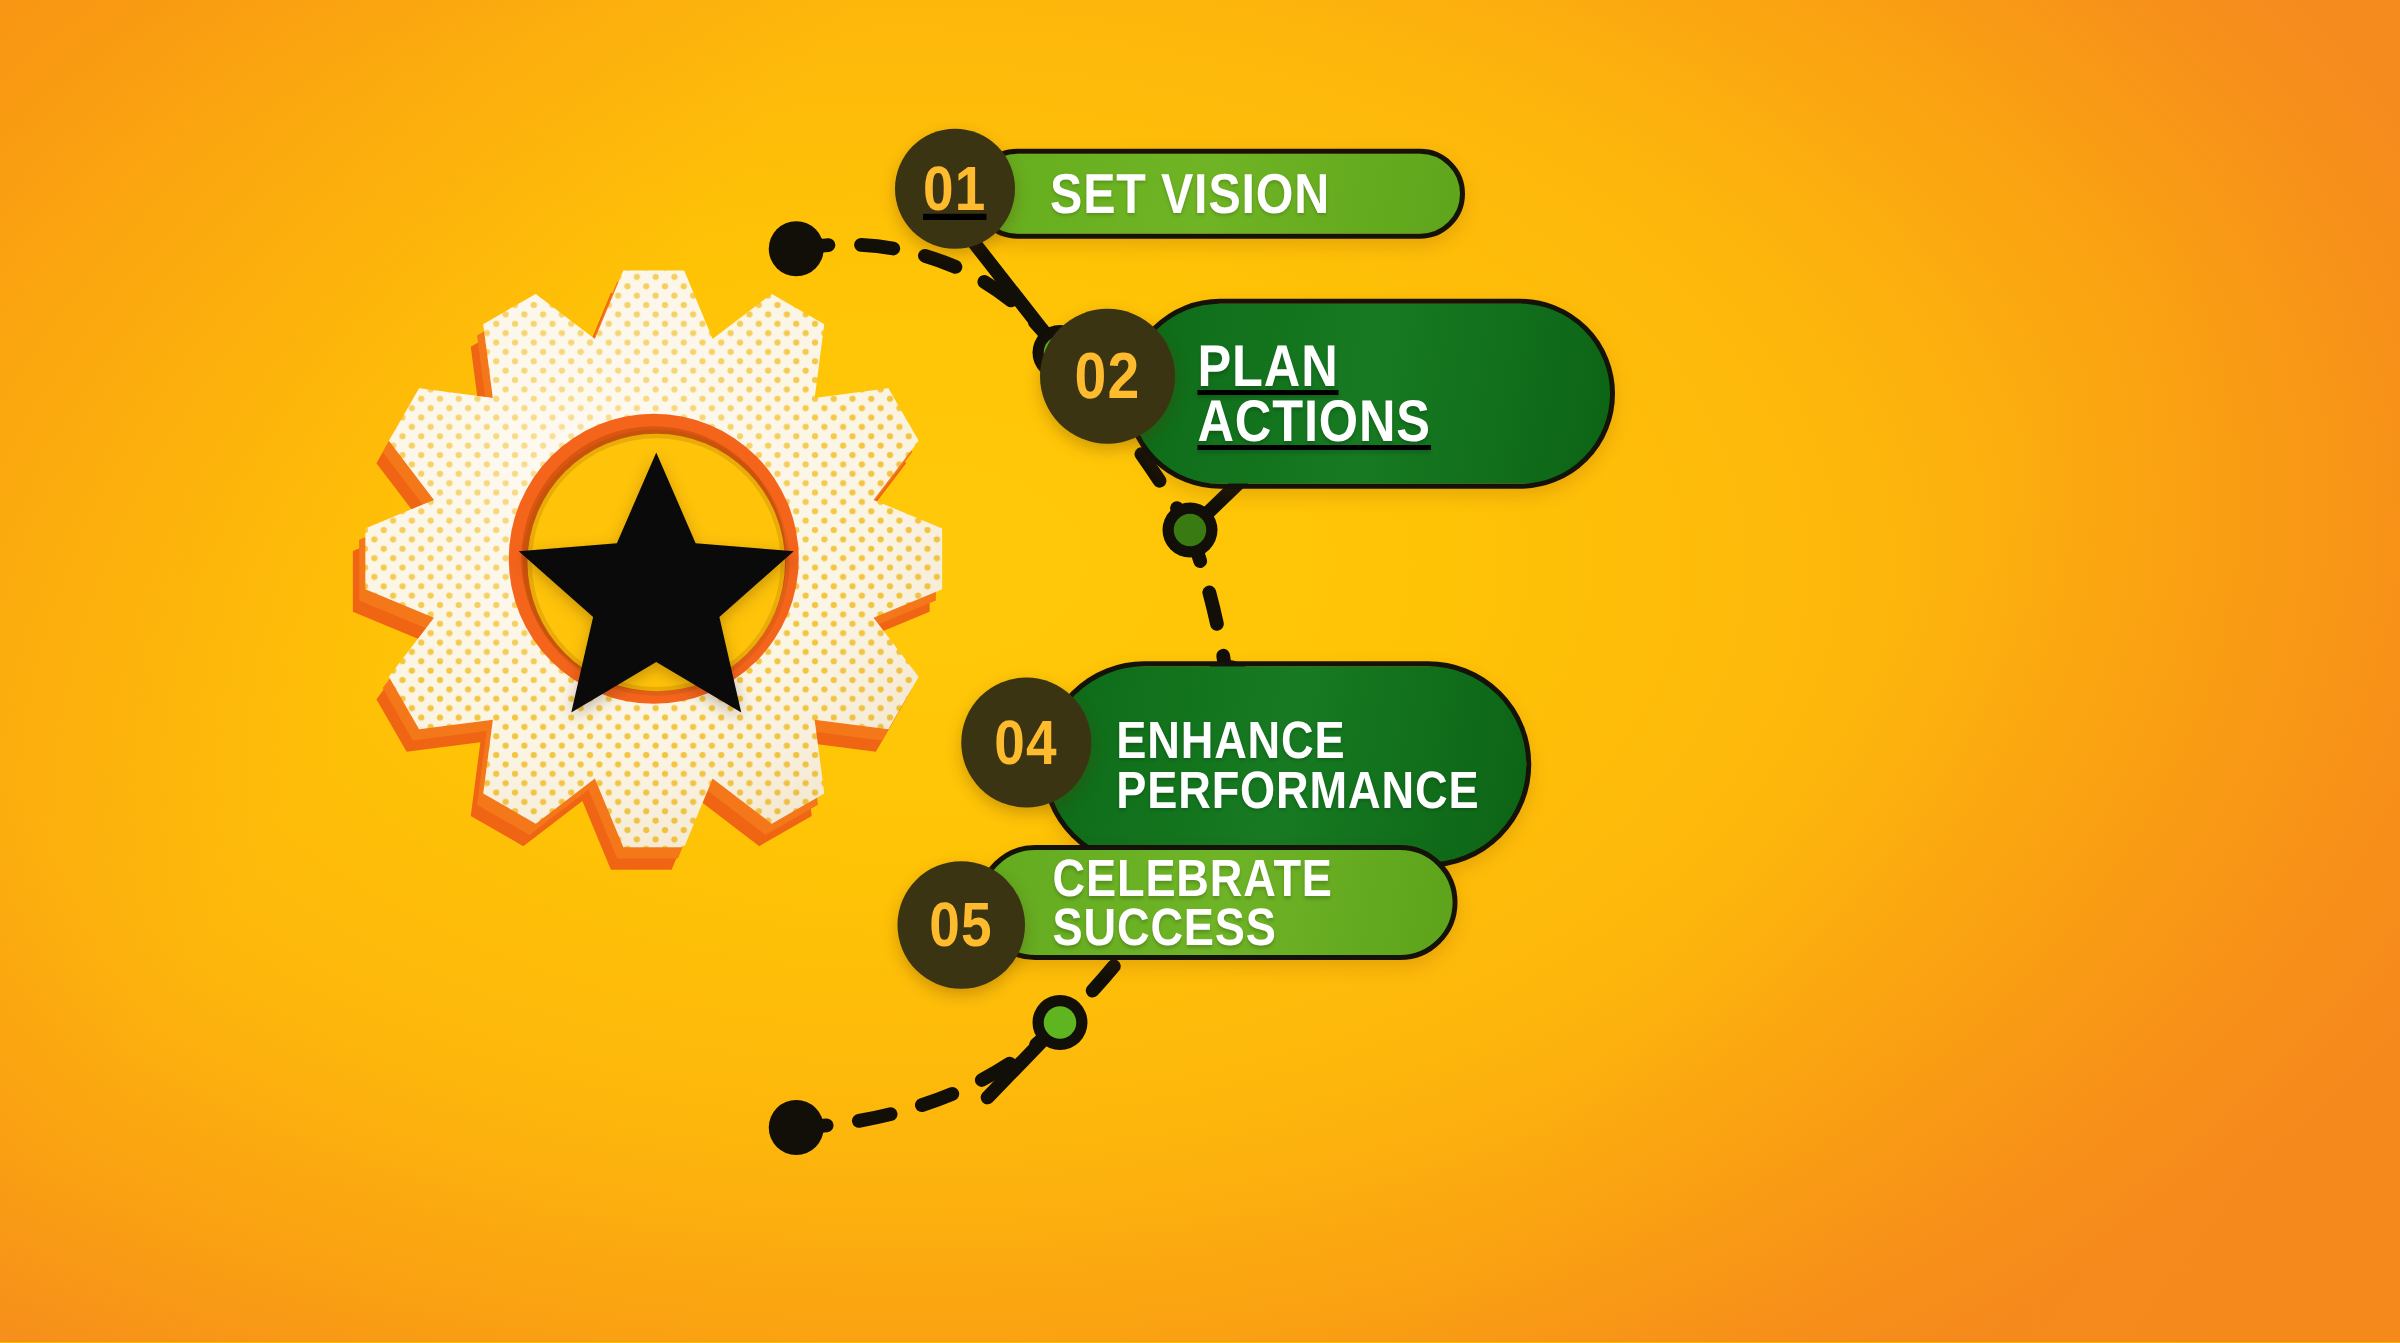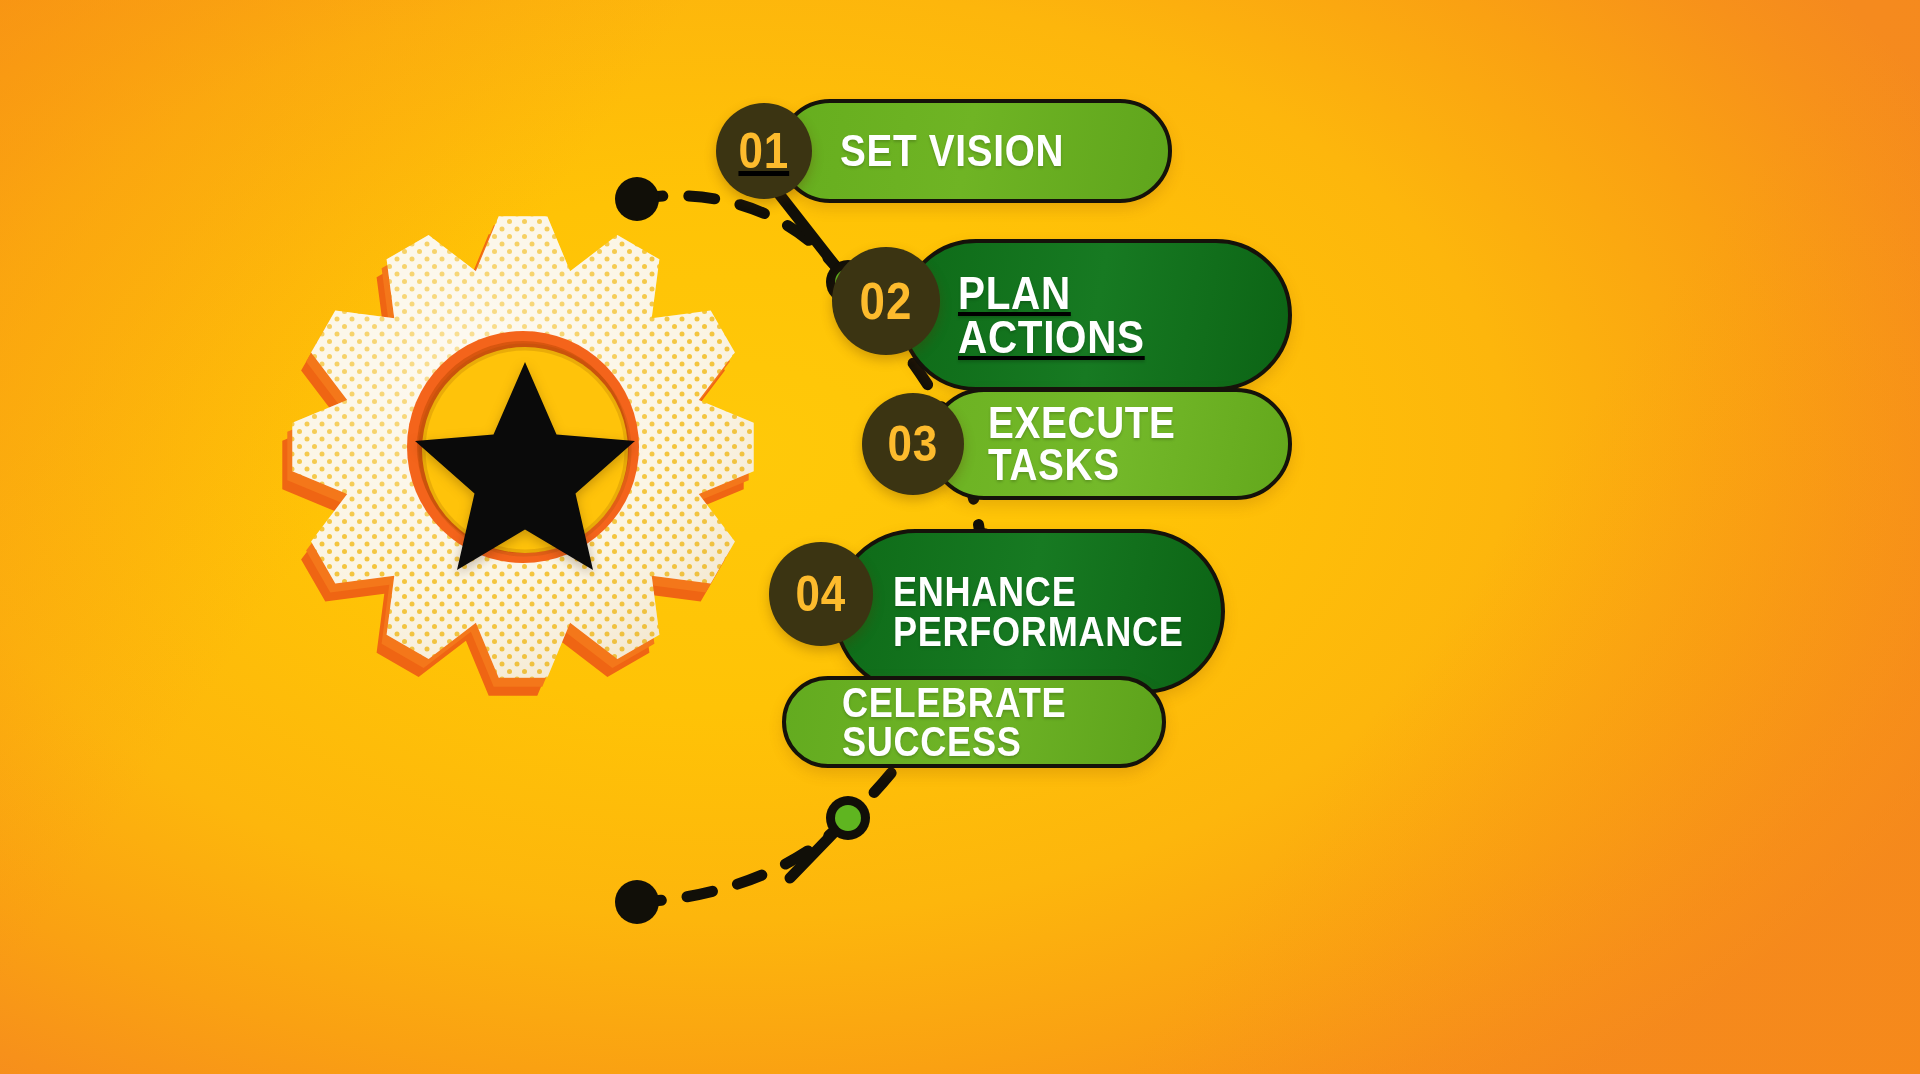--- a/index.html
+++ b/index.html
@@ -63,21 +63,21 @@
   .badge-num {
     color:#FDBB2D;
     font-weight:700;
     font-family:"Liberation Sans Narrow","Liberation Sans", sans-serif;
     transform:scaleX(0.88);
     letter-spacing:1px;
   }
 
   
   #row1 { left:778px; top:99px; }
-  #row1 .bar { width:394px; height:104px; background:linear-gradient(100deg,#66AE1E 0%,#6FB424 48%,#5FA51C 100%); padding-left:58px; }
+  #row1 .bar { width:394px; height:72px; background:linear-gradient(100deg,#66AE1E 0%,#6FB424 48%,#5FA51C 100%); padding-left:58px;margin-top:20px; }
   #row1 .bar-label { font-size:45px; }
   #row1 .badge { width:96px; height:96px; left:-62px; top:4px;text-decoration:underline; }
   #row1 .badge-num { font-size:50px; }
 
   #row2 { left:900px; top:239px;text-decoration:underline; }
   #row2 .bar { width:392px; height:152px; background:linear-gradient(100deg,#0E6B18 0%,#177A22 50%,#0C6415 100%); padding-left:54px; }
   #row2 .bar-label { font-size:47px; }
   #row2 .badge { width:108px; height:108px; left:-68px; top:8px; }
   #row2 .badge-num { font-size:52px; }
 
@@ -222,39 +222,34 @@
 
   <div class="row" id="row2">
     <div class="badge">
       <span class="badge-num">02</span>
     </div>
     <div class="bar">
       <span class="bar-label">PLAN ACTIONS</span>
     </div>
   </div>
 
-  <div class="row" id="row3">
-    <div class="badge">
-      <span class="badge-num">03</span>
-    </div>
-    <div class="bar">
-      <span class="bar-label">EXECUTE TASKS</span>
-    </div>
-  </div>
 
   <div class="row" id="row4">
     <div class="badge">
       <span class="badge-num">04</span>
     </div>
     <div class="bar">
       <span class="bar-label">ENHANCE
 PERFORMANCE</span>
     </div>
   </div>
 
   <div class="row" id="row5">
+    <div class="badge">
+      <span class="badge-num">05</span>
+    </div>
     <div class="bar">
       <span class="bar-label">CELEBRATE
 SUCCESS</span>
     </div>
   </div>
 
 </div>
 
 </body></html>

